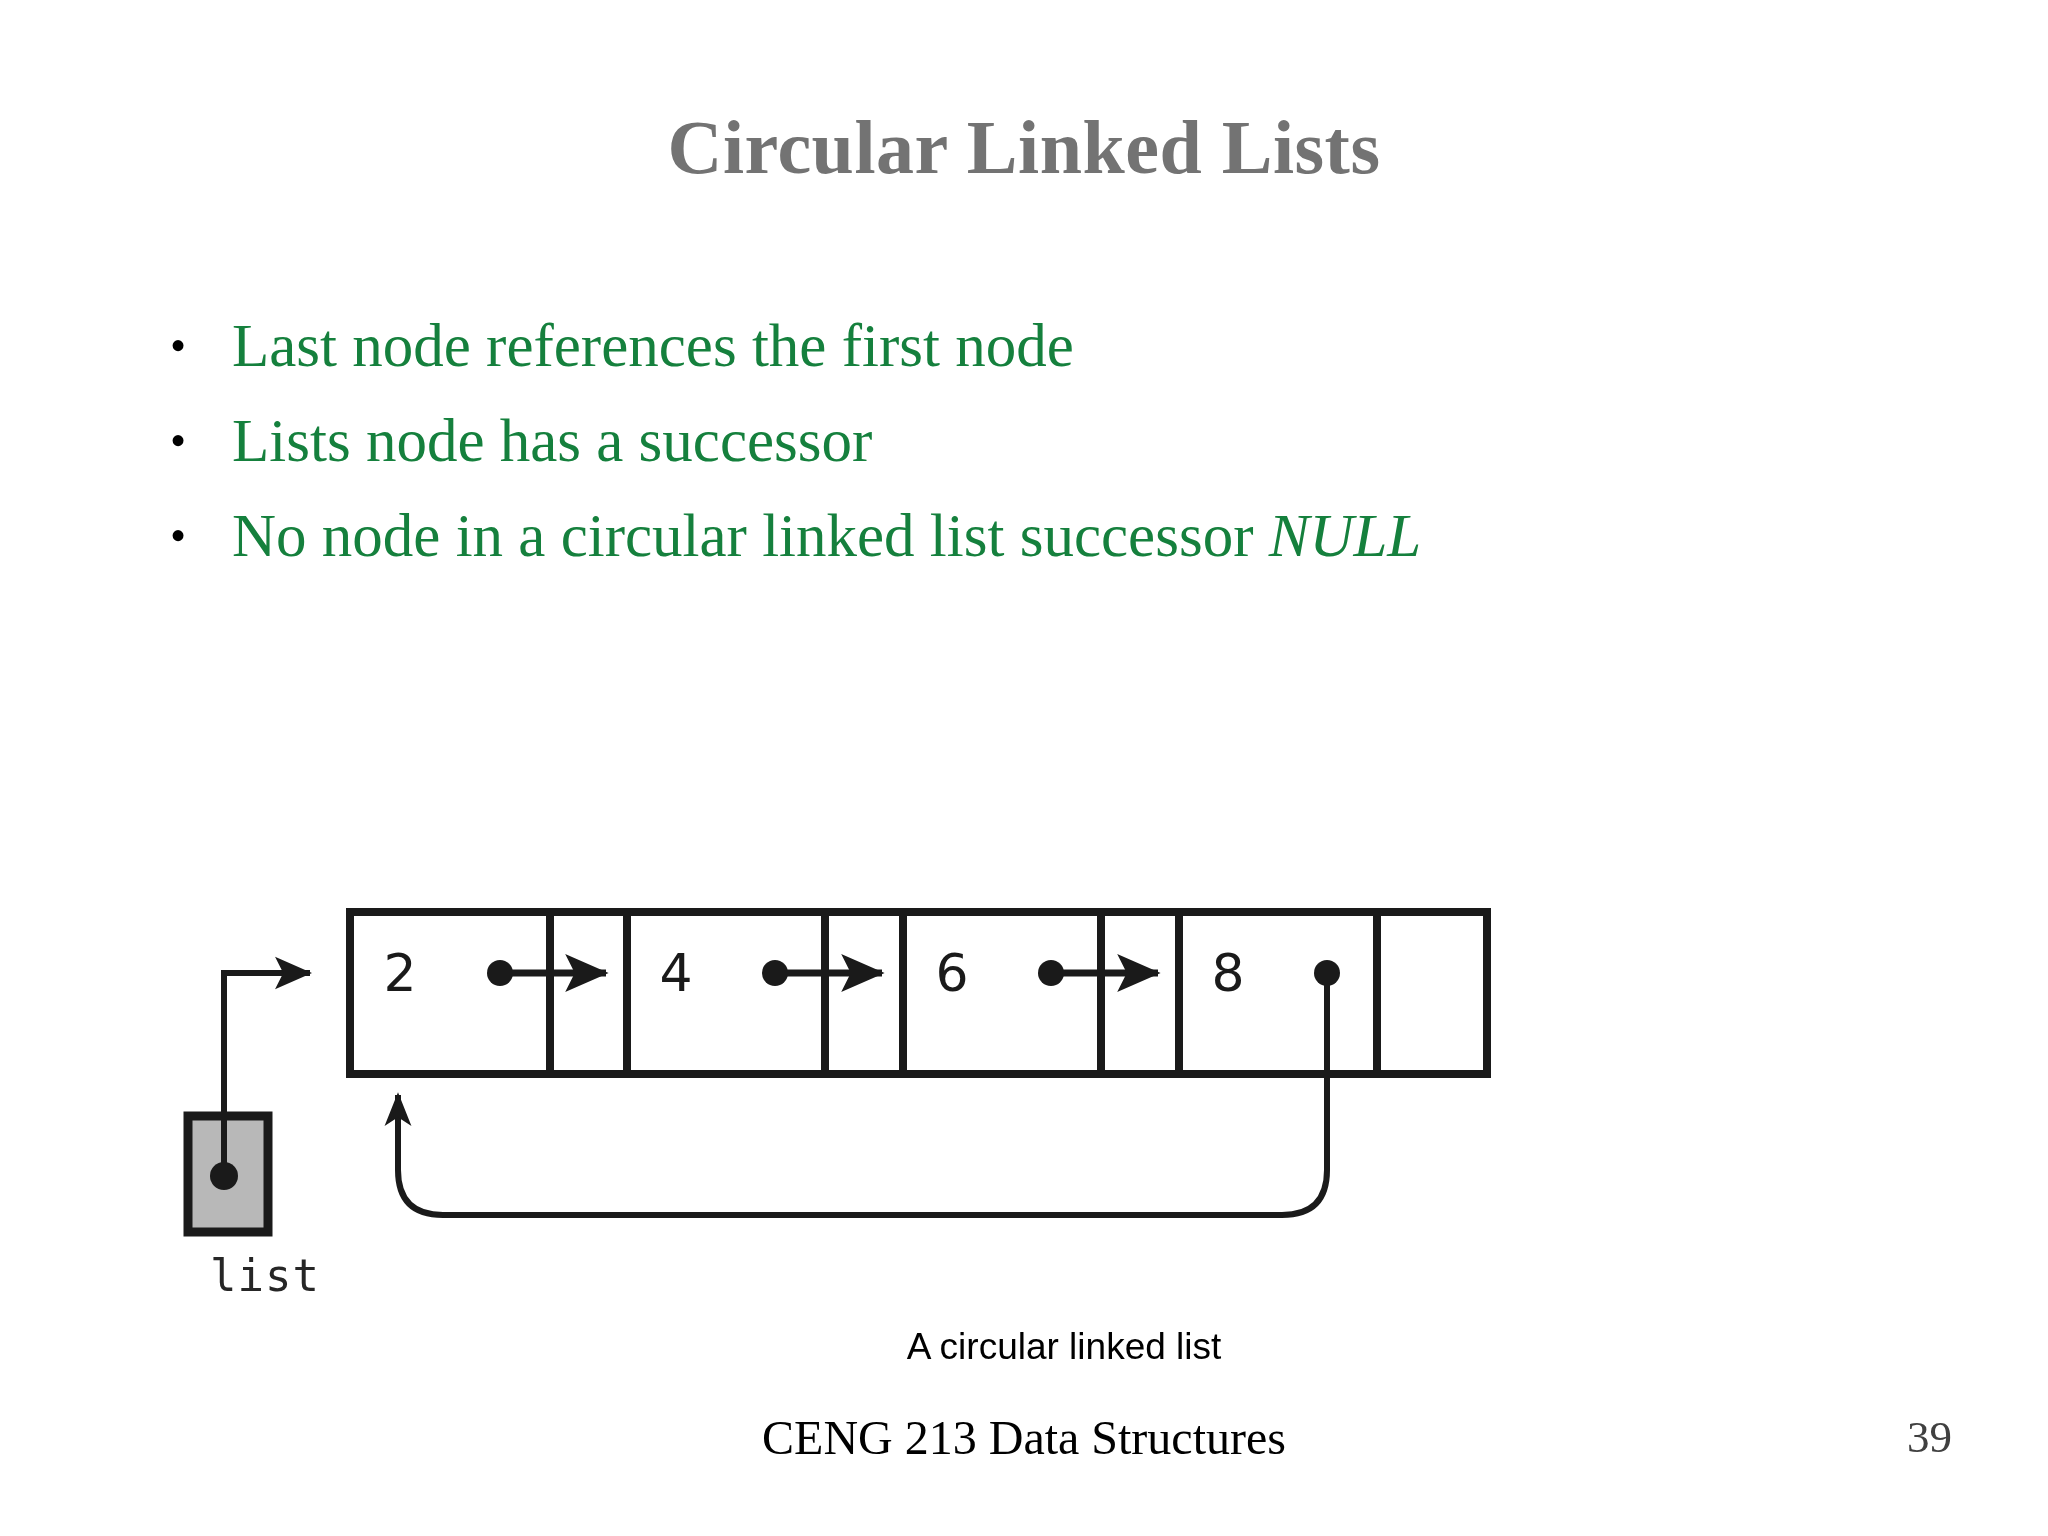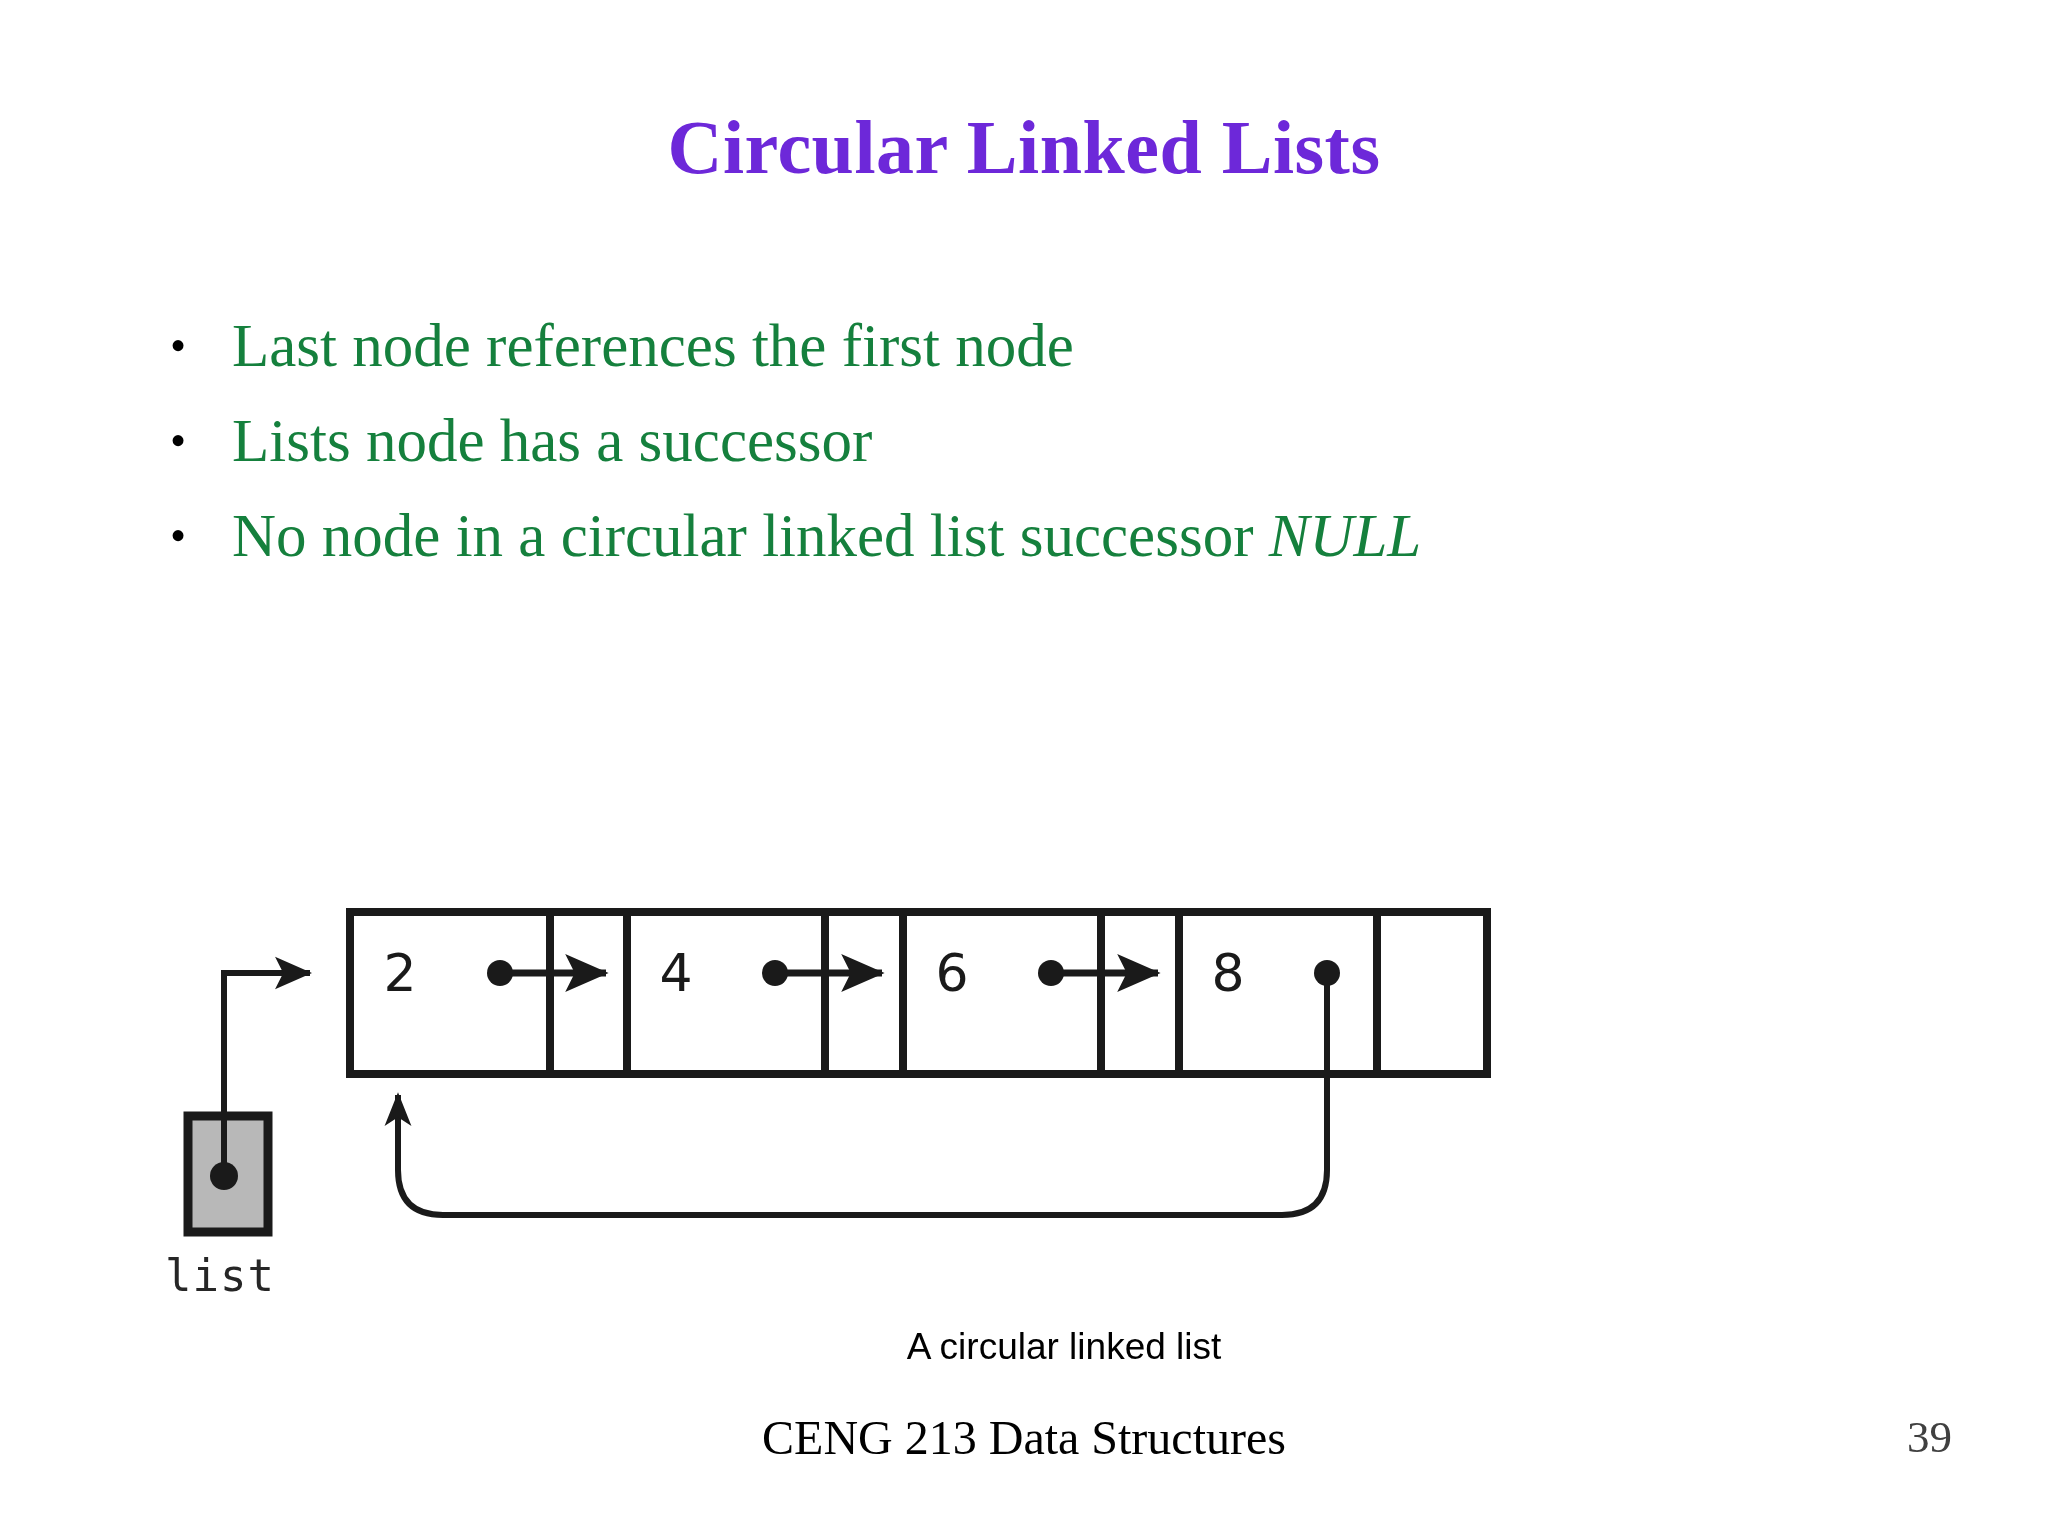--- a/index.html
+++ b/index.html
@@ -25,21 +25,21 @@
     position: absolute;
     left: 0;
     top: 104px;
     width: 2048px;
     text-align: center;
     font-family: "Liberation Serif", serif;
     font-weight: bold;
     font-size: 76px;
     line-height: 86px;
     letter-spacing: 0.5px;
-    color: #6d28d9;
+    color: #737373;
     white-space: nowrap;
   }
 
   
   #bullet-list {
     position: absolute;
     left: 160px;
     top: 312px;
     width: 1800px;
   }
@@ -87,21 +87,21 @@
     font-size: 52px;
     fill: #1a1a1a;
   }
 
   
   #list-label {
     position: absolute;
     left: 165px;
     top: 1251px;
     width: 200px;
-    text-align: left;
+    text-align: center;
     font-family: "DejaVu Sans Mono", monospace;
     font-size: 44px;
     line-height: 50px;
     color: #262626;
     letter-spacing: 1px;
   }
 
   
   #diagram-caption {
     position: absolute;

